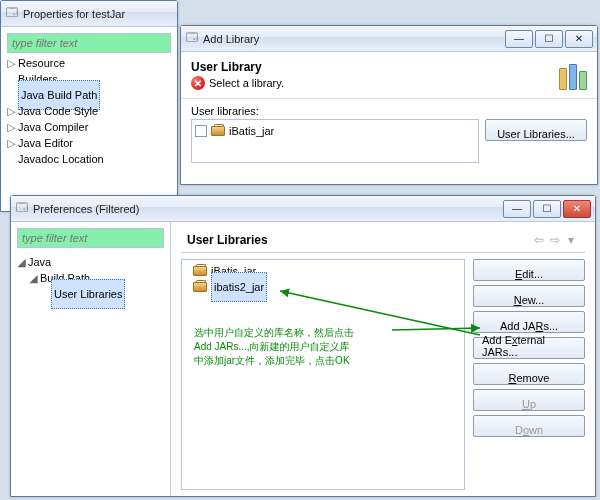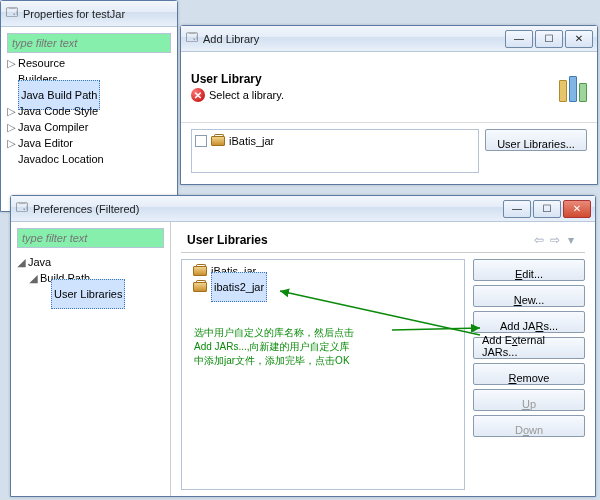--- a/index.html
+++ b/index.html
@@ -82,35 +82,36 @@
 <div class="window" style="left:180px;top:25px;width:418px;height:160px;">
   <div class="titlebar">
     <span class="ticon">🗔</span>
     <span class="ttext">Add Library</span>
     <div class="winbtns">
       <span class="wbtn">—</span>
       <span class="wbtn">☐</span>
       <span class="wbtn">✕</span>
     </div>
   </div>
-  <div style="display:flex;align-items:center;padding:20px 10px;border-bottom:1px solid #ddd;">
+  <div style="display:flex;align-items:center;padding:8px 10px;border-bottom:1px solid #ddd;">
     <div style="flex:1">
       <div style="font-weight:bold;font-size:12px">User Library</div>
       <div style="display:flex;align-items:center;gap:4px;margin-top:2px">
         <span class="errball">✕</span>
         <span>Select a library.</span>
       </div>
     </div>
     <div class="booksicon">
         <span class="b b1"></span>
         <span class="b b2"></span>
         <span class="b b3"></span>
       </div>
   </div>
   <div style="padding:6px 10px">
+    <div style="margin-bottom:2px">User libraries:</div>
     <div style="display:flex;gap:6px;align-items:flex-start">
       <div class="listbox" style="flex:1;height:44px">
         <div class="librow">
           <span class="chk"></span>
           <span class="jaricon"></span>
           <span>iBatis_jar</span>
         </div>
       </div>
       <div class="btn" style="width:102px">
           <span>User Libraries...</span>

